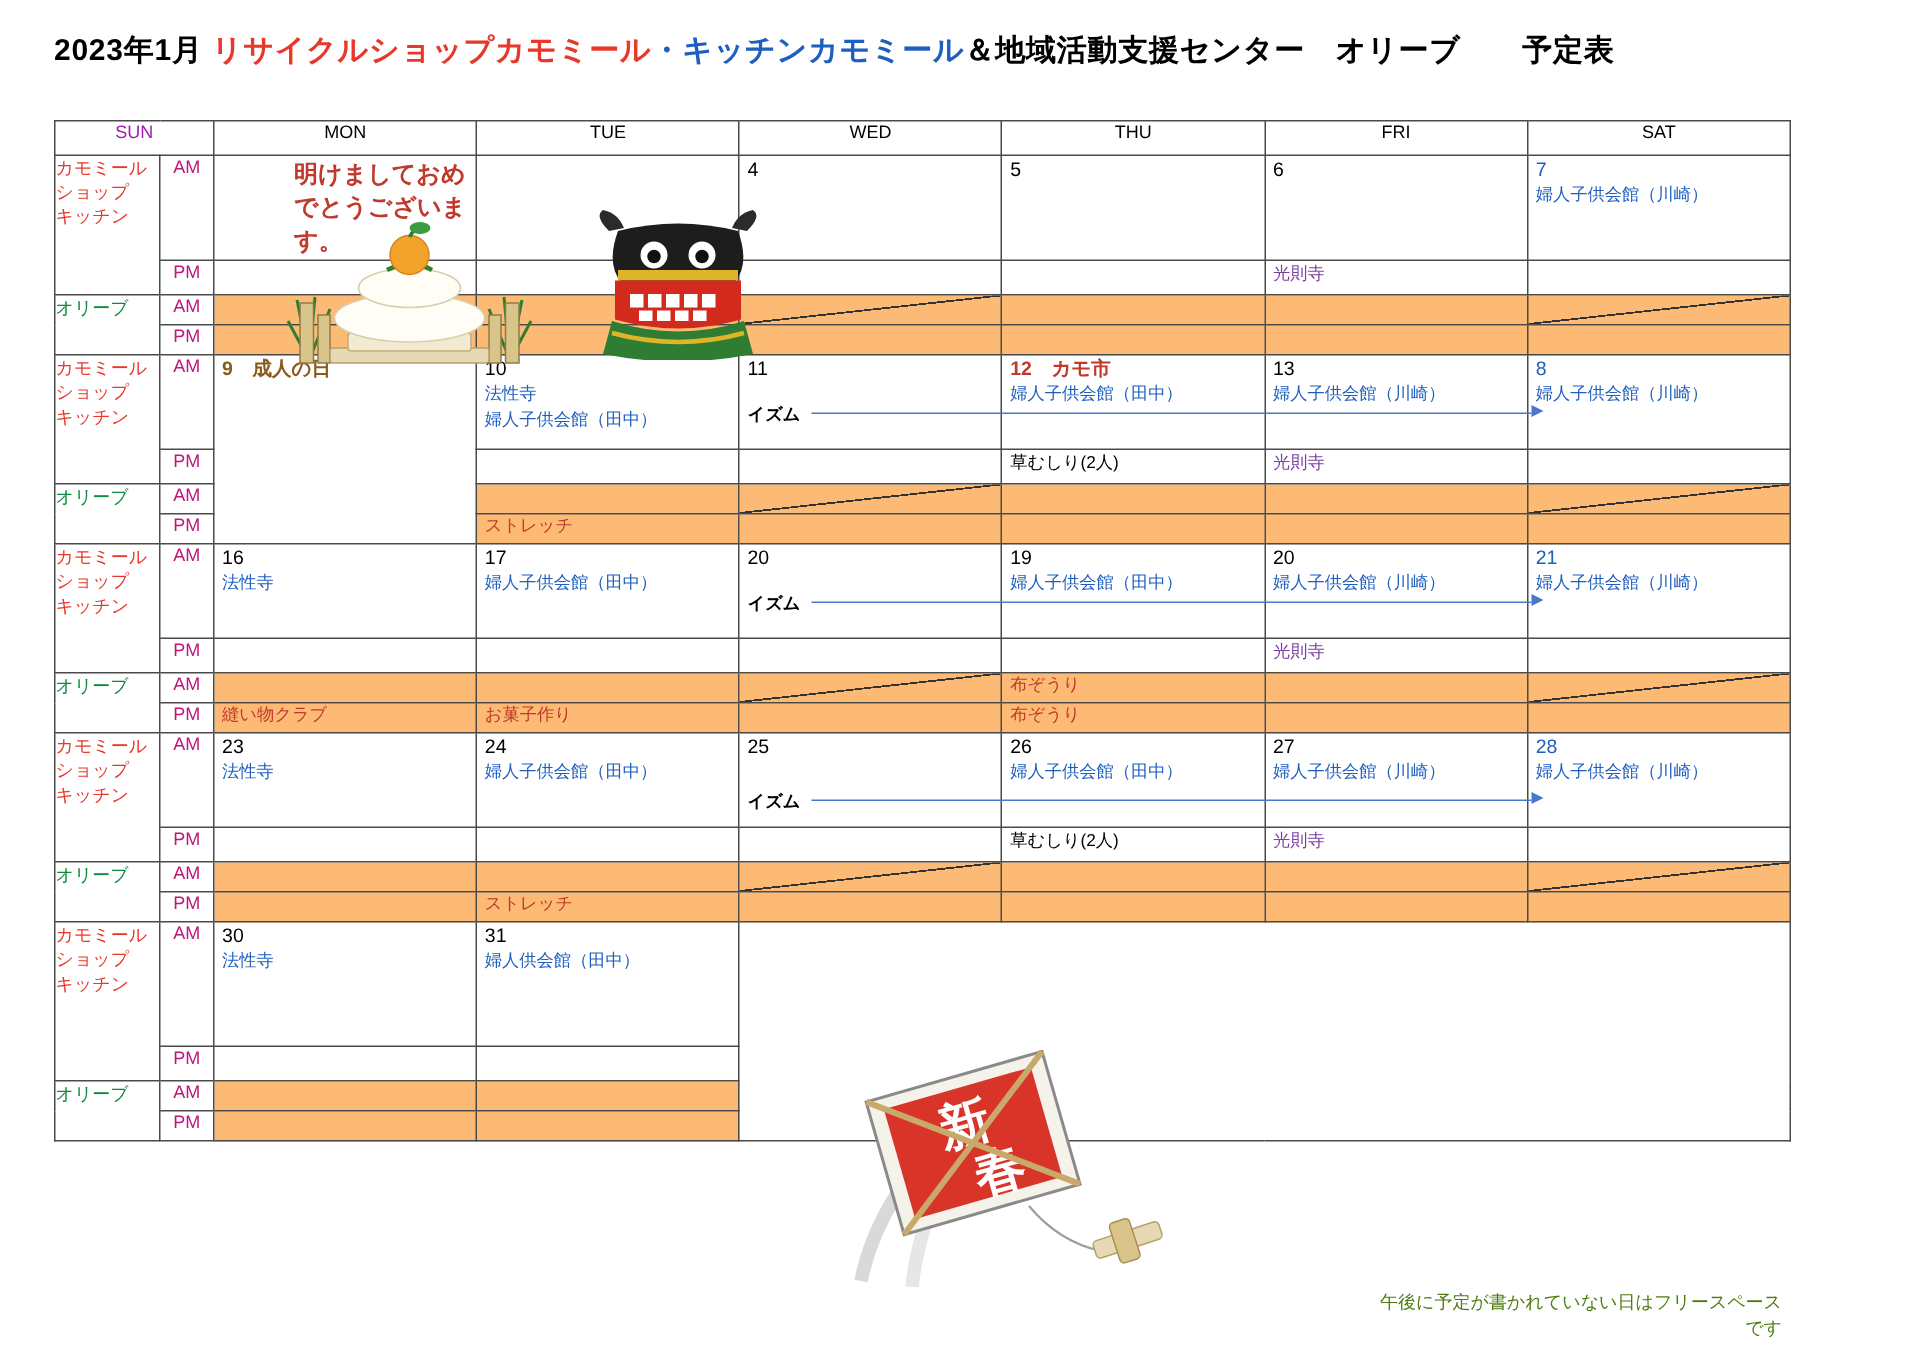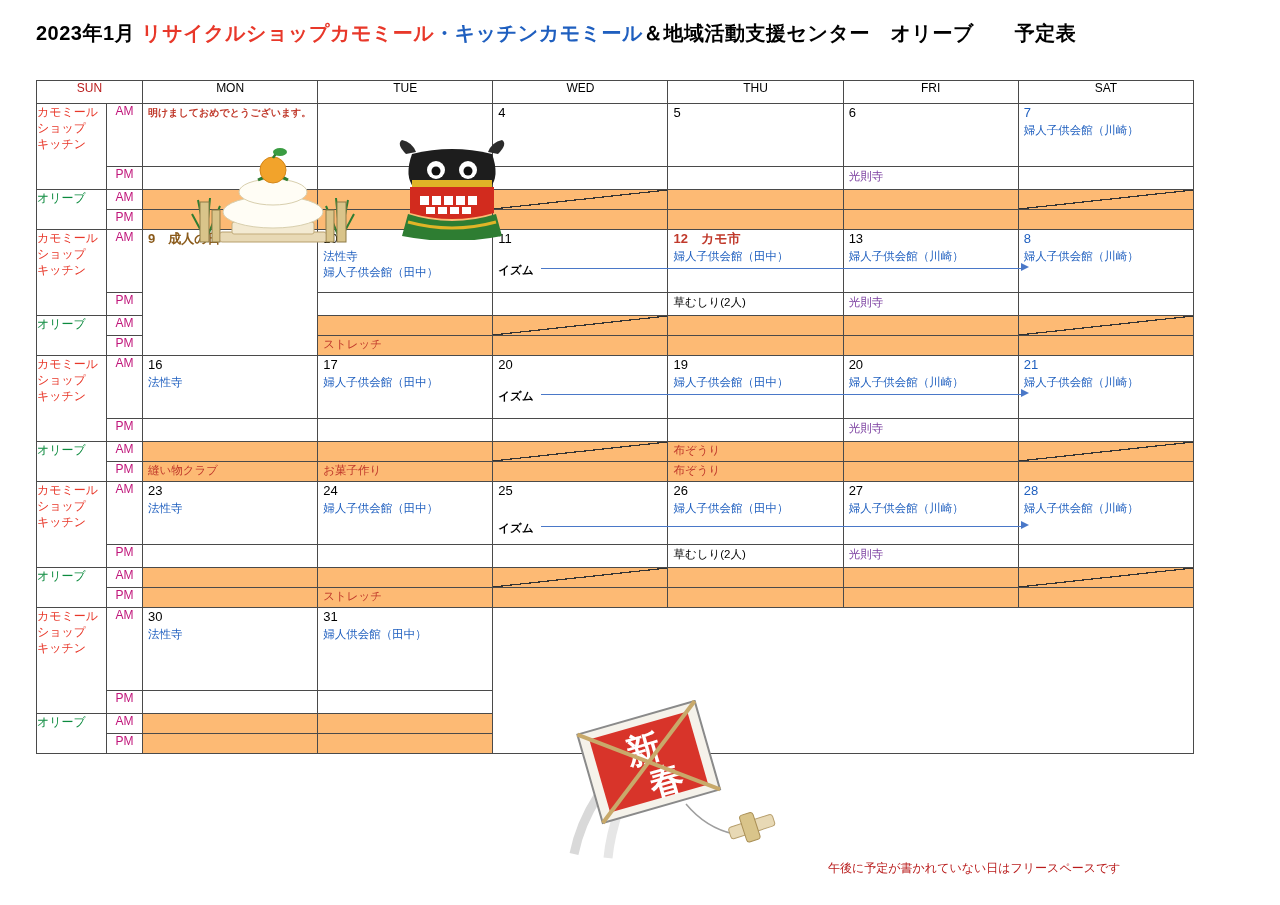--- a/index.html
+++ b/index.html
@@ -69,21 +69,21 @@
   .col-day  { width: 175px; }
 
   thead th {
     height: 22px;
     text-align: center;
     vertical-align: middle;
     font-size: 13px;
     font-weight: normal;
     background: #ffffff;
   }
-  th.sun { color: #b91c1c; }
+  th.sun { color: #a21caf; }
 
   
   .rowlabel {
     text-align: left;
     vertical-align: middle;
     font-size: 11.5px;
     color: #e8382a;
     font-weight: bold;
     padding-left: 4px;
     line-height: 1.35;
@@ -197,24 +197,25 @@
   .ema-text {
     position: absolute;
     left: 86px;
     top: 72px;
     font-size: 14px;
     color: #000;
   }
 
   .footnote {
     position: absolute;
-    left: 828px;
+    left: 912px;
     top: 860px;
     font-size: 12px;
-    color: #b91c1c;
+    color: #4d7c0f;
+    text-align: right;
   }
 </style>
 </head>
 <body>
 
 <div class="page">
 
   <div class="title-row">
     <span class="t-black">2023年1月</span>
     <span class="t-red">リサイクルショップカモミール</span><span class="t-sep">・</span><span class="t-blue">キッチンカモミール</span><span class="t-black">＆地域活動支援センター　オリーブ　　予定表</span>
@@ -248,21 +249,21 @@
       <tr>
         <td class="rowlabel" rowspan="2">
           <div>カモミール</div>
           <div>ショップ</div>
           <div>キッチン</div>
         </td>
         <td class="ampm">AM</td>
 
         <td class="am-cell plain">
           <div class="cellbox">
-            <div class="ev red" style="font-size:10px;font-weight:bold;margin-top:0;">明けましておめでとうございます。</div>
+            <div class="ev red" style="font-size:16px;font-weight:bold;margin-top:0;margin-left:48px;">明けましておめでとうございます。</div>
           </div>
         </td>
         <td class="am-cell plain">
           <div class="cellbox"></div>
         </td>
         <td class="am-cell plain">
           <div class="cellbox">
               <div class="daynum">4</div>
             </div>
         </td>

